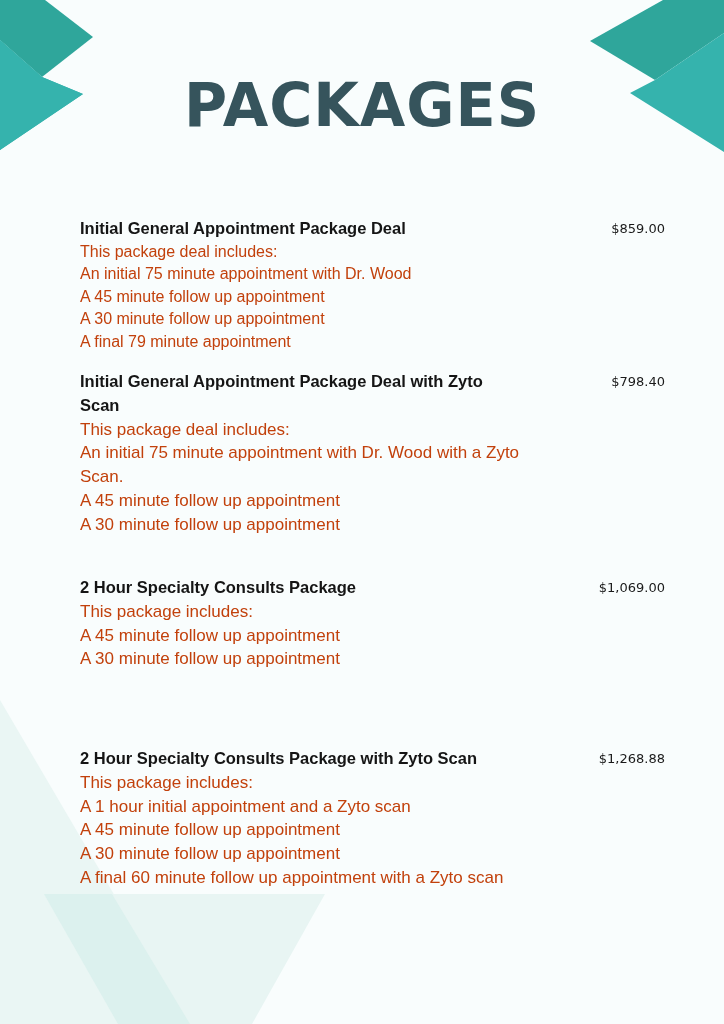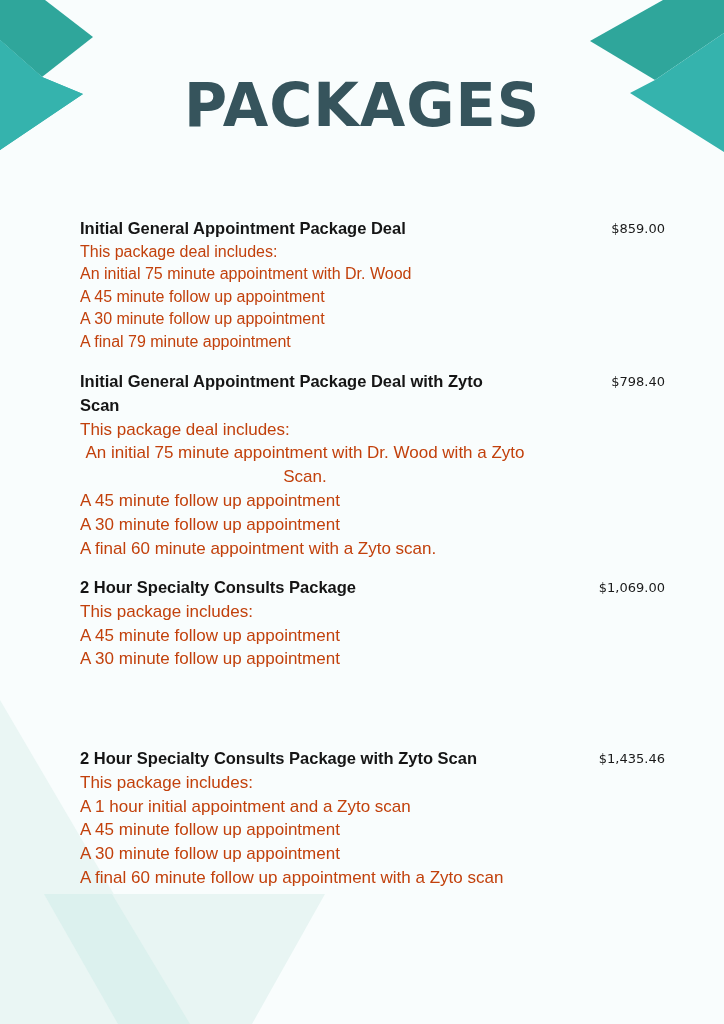--- a/index.html
+++ b/index.html
@@ -63,39 +63,38 @@
   <div class="pkg-line">A 30 minute follow up appointment</div>
   <div class="pkg-line">A final 79 minute appointment</div>
 </div>
 
 <div class="pkg pkg-lg" style="top:370px;">
   <div class="pkg-head">
     <div class="pkg-name">Initial General Appointment Package Deal with Zyto Scan</div>
     <div class="pkg-price">$798.40</div>
   </div>
   <div class="pkg-line">This package deal includes:</div>
-  <div class="pkg-line" style="width:450px;text-align:center;">An initial 75 minute appointment with Dr. Wood with a Zyto Scan.</div>
+  <div class="pkg-line" style="width:450px;">An initial 75 minute appointment with Dr. Wood with a Zyto Scan.</div>
   <div class="pkg-line">A 45 minute follow up appointment</div>
   <div class="pkg-line">A 30 minute follow up appointment</div>
-  <div class="pkg-line">A final 60 minute appointment with a Zyto scan.</div>
 </div>
 
 <div class="pkg pkg-lg" style="top:576px;">
   <div class="pkg-head">
     <div class="pkg-name">2 Hour Specialty Consults Package</div>
     <div class="pkg-price">$1,069.00</div>
   </div>
   <div class="pkg-line">This package includes:</div>
   <div class="pkg-line">A 45 minute follow up appointment</div>
   <div class="pkg-line">A 30 minute follow up appointment</div>
 </div>
 
 <div class="pkg pkg-lg" style="top:747px;">
   <div class="pkg-head">
     <div class="pkg-name">2 Hour Specialty Consults Package with Zyto Scan</div>
-    <div class="pkg-price">$1,435.46</div>
+    <div class="pkg-price">$1,268.88</div>
   </div>
   <div class="pkg-line">This package includes:</div>
   <div class="pkg-line">A 1 hour initial appointment and a Zyto scan</div>
   <div class="pkg-line">A 45 minute follow up appointment</div>
   <div class="pkg-line">A 30 minute follow up appointment</div>
   <div class="pkg-line" style="width:440px;">A final 60 minute follow up appointment with a Zyto scan</div>
 </div>
 
 </body></html>

